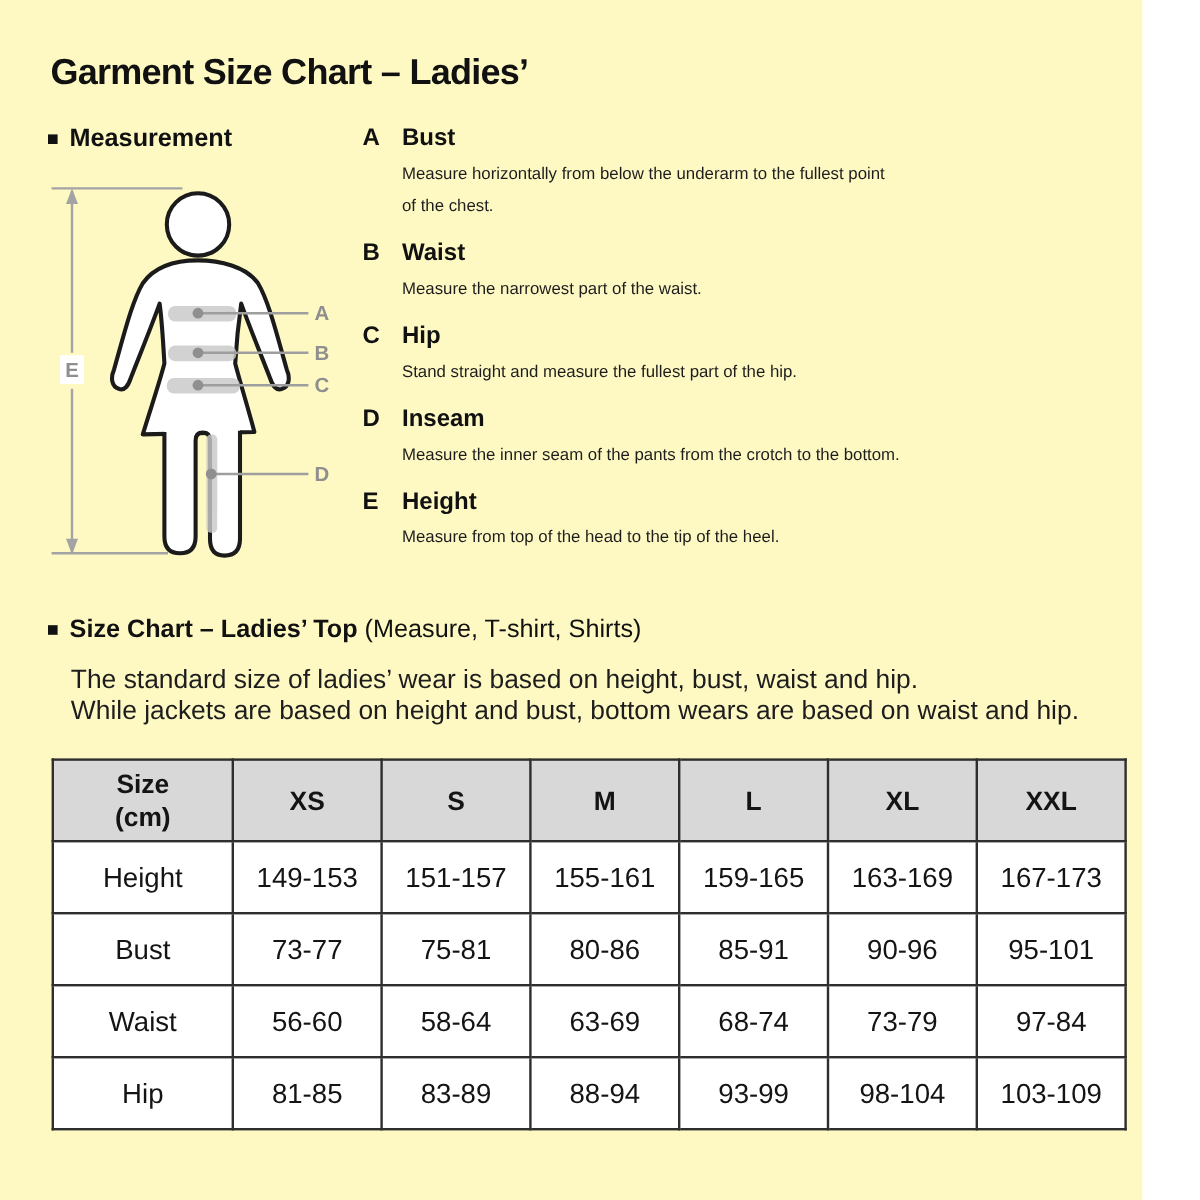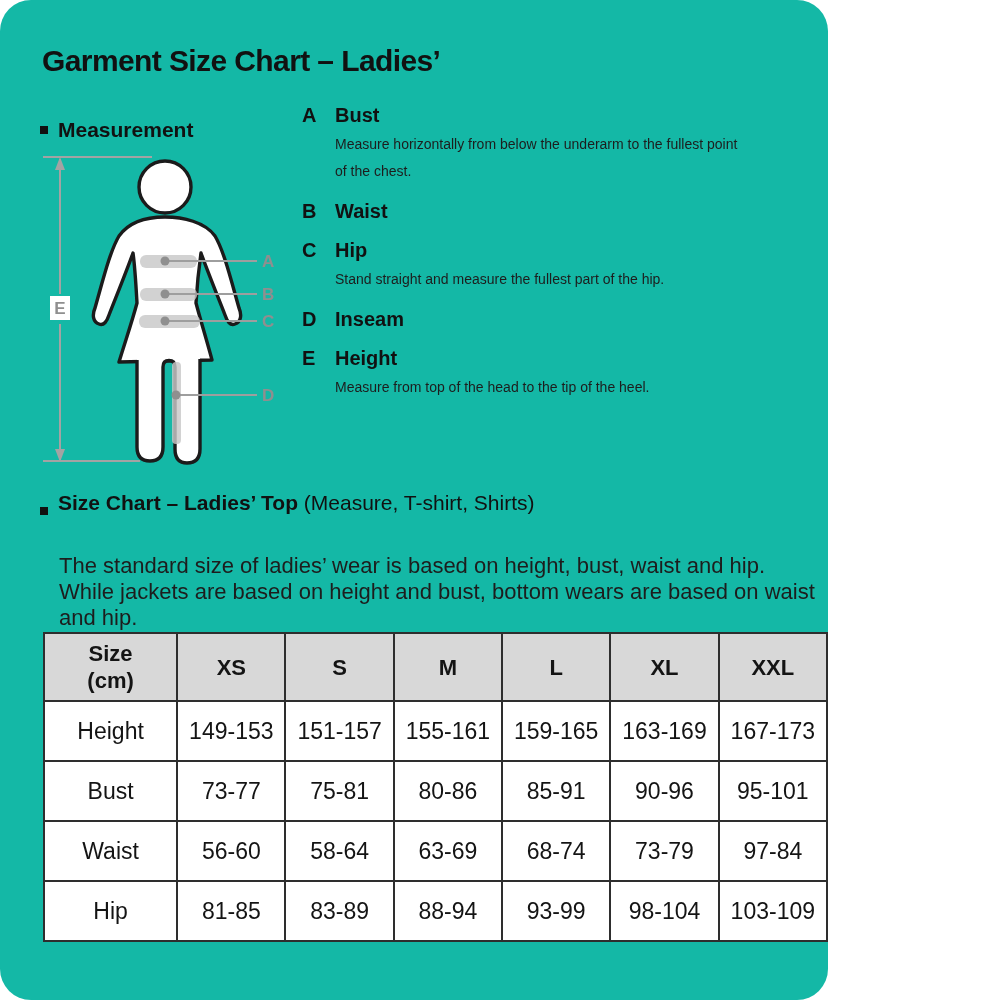--- a/index.html
+++ b/index.html
@@ -1,32 +1,32 @@
 <!DOCTYPE html>
 <html><head>
 <meta charset="utf-8">
 <style>
   html,body { margin:0; padding:0; background:#ffffff; }
   .page {
-    position:relative; width:828px; height:1000px; background:#14b8a6;
-    font-family:"Liberation Sans", sans-serif; color:#161616; overflow:hidden;border-radius:31px;
+    position:relative; width:952px; height:1000px; background:#fef9c3;
+    font-family:"Liberation Sans", sans-serif; color:#161616; overflow:hidden;
   }
   .abs { position:absolute; }
 
   .page-title {
     left:42px; top:44px; margin:0;
     font-size:30px; font-weight:bold; letter-spacing:-0.6px; color:#111;
   }
 
   .sec-head { display:flex; align-items:center; font-size:21px; font-weight:bold; color:#111; }
   .bullet { width:8px; height:8px; background:#111; margin-right:10px; flex:0 0 auto; }
   .sec-head .reg { font-weight:normal; }
 
-  .sec1-head { left:40px; top:104px;margin-top:14px; }
-  .sec2-head { left:40px; top:491px;align-items:flex-end; }
+  .sec1-head { left:40px; top:104px; }
+  .sec2-head { left:40px; top:513px; }
 
   
   .defs { left:302px; top:102px; width:675px; }
   .def-item { display:flex; margin-bottom:13px; }
   .def-letter { width:33px; font-size:20px; font-weight:bold; line-height:26px; color:#111; }
   .def-term { font-size:20px; font-weight:bold; line-height:26px; color:#111; }
   .def-desc { font-size:14px; line-height:27px; margin-top:3px; color:#1d1d1d; white-space:pre-line; }
 
   .intro { left:59px; top:553px; font-size:22px; line-height:26px; color:#1d1d1d; }
 
@@ -117,33 +117,35 @@
       <div class="def-body">
         <div class="def-term">Bust</div>
         <div class="def-desc">Measure horizontally from below the underarm to the fullest point
 of the chest.</div>
       </div>
     </div>
     <div class="def-item">
       <div class="def-letter">B</div>
       <div class="def-body">
         <div class="def-term">Waist</div>
+        <div class="def-desc">Measure the narrowest part of the waist.</div>
       </div>
     </div>
     <div class="def-item">
       <div class="def-letter">C</div>
       <div class="def-body">
         <div class="def-term">Hip</div>
         <div class="def-desc">Stand straight and measure the fullest part of the hip.</div>
       </div>
     </div>
     <div class="def-item">
       <div class="def-letter">D</div>
       <div class="def-body">
         <div class="def-term">Inseam</div>
+        <div class="def-desc">Measure the inner seam of the pants from the crotch to the bottom.</div>
       </div>
     </div>
     <div class="def-item">
       <div class="def-letter">E</div>
       <div class="def-body">
         <div class="def-term">Height</div>
         <div class="def-desc">Measure from top of the head to the tip of the heel.</div>
       </div>
     </div>
   </div>

